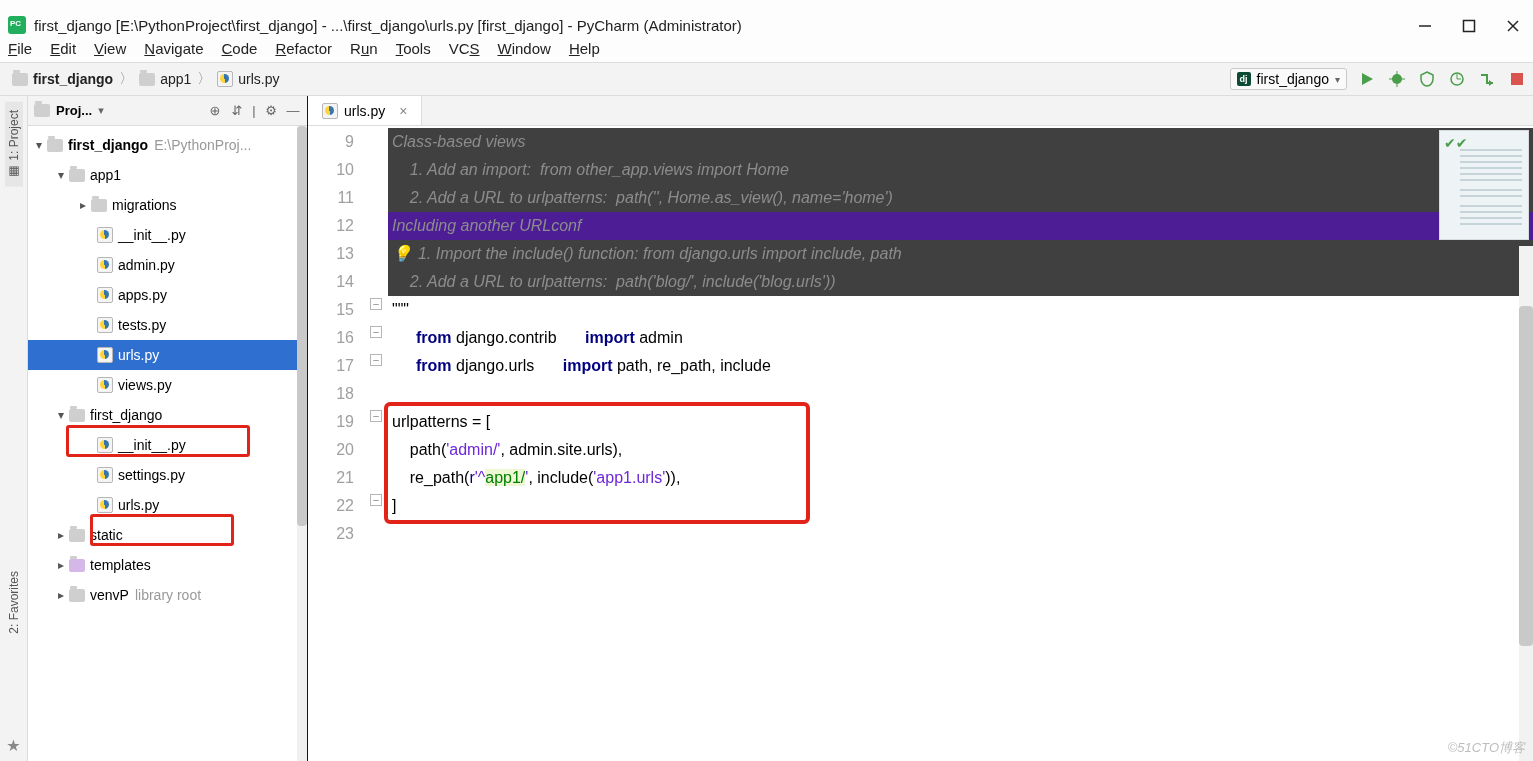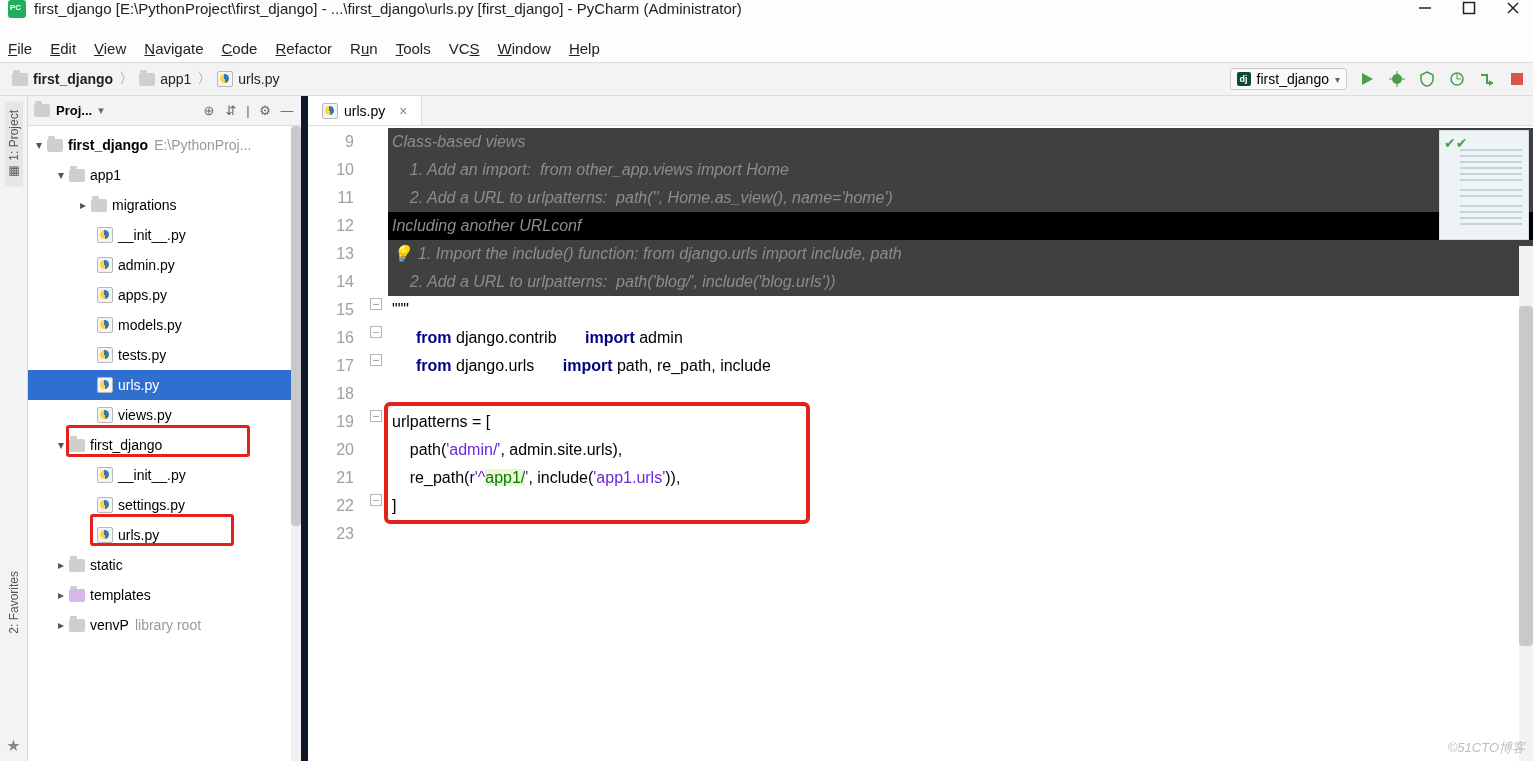--- a/index.html
+++ b/index.html
@@ -1,19 +1,19 @@
 <!DOCTYPE html>
 <html><head>
 <meta charset="utf-8">
 <style>
   * { margin: 0; padding: 0; box-sizing: border-box; font-family: "Segoe UI", Arial, sans-serif; }
   body { background: #f5f5f5; overflow: hidden; width: 1533px; height: 761px; position: relative; }
 
   
-  .titlebar { height: 34px; display: flex; align-items: flex-start; padding: 0 8px; background: #fdfdfd; }
+  .titlebar { height: 34px; display: flex; align-items: flex-end; padding: 0 8px; background: #fdfdfd; }
   .titlebar .app-icon { width: 18px; height: 18px; background: #21af5e; border-radius: 3px; margin-right: 8px; position: relative; }
   .titlebar .app-icon::after { content: "PC"; position: absolute; font-size: 8px; font-weight: bold; color: #fff; top: 3px; left: 2px; }
   .titlebar .title { font-size: 15px; color: #222; flex: 1; }
   .win-btns { display: flex; gap: 28px; margin-right: 4px; }
   .win-btn { width: 16px; height: 16px; display: flex; align-items: center; justify-content: center; color: #222; }
   .win-btn svg { display: block; }
 
   
   .menubar { height: 28px; display: flex; align-items: center; padding: 0 8px; gap: 18px; background: #fdfdfd; font-size: 15px; color: #222; }
   .menubar .m { cursor: default; }
@@ -41,21 +41,21 @@
   
   .main { display: flex; height: calc(761px - 34px - 28px - 34px); }
 
   
   .left-rail { width: 28px; background: #f3f3f3; border-right: 1px solid #dcdcdc; display: flex; flex-direction: column; align-items: center; padding-top: 6px; gap: 16px; }
   .rail-tab  { writing-mode: vertical-rl; transform: rotate(180deg); font-size: 12px; color: #555; padding: 8px 2px; display: flex; align-items: center; gap: 4px; }
   .rail-tab.active { background: #e6e6e6; }
   .rail-star { margin-top: auto; margin-bottom: 6px; color: #888; font-size: 16px; }
 
   
-  .project-panel { width: 280px; background: #fff; border-right: 7px solid #0f172a; display: flex; flex-direction: column; position: relative; }
+  .project-panel { width: 280px; background: #fff; border-right: 1px solid #0f172a; display: flex; flex-direction: column; position: relative; }
   .project-header { height: 30px; display: flex; align-items: center; padding: 0 6px; gap: 6px; background: #f3f3f3; border-bottom: 1px solid #dcdcdc; font-size: 13px; }
   .project-header .lbl { font-weight: 700; }
   .project-header .sm { color: #666; font-size: 11px; }
   .project-header .spacer { flex: 1; }
   .ph-ic { width: 16px; height: 16px; display: flex; align-items: center; justify-content: center; color: #666; }
   .tree { flex: 1; overflow: hidden; font-size: 14px; padding: 4px 0; position: relative; }
   .tree-scroll { position: absolute; right: 0; top: 0; width: 10px; height: 100%; background: #f0f0f0; }
   .tree-scroll-thumb { position: absolute; right: 0; width: 10px; background: #c9c9c9; border-radius: 4px; }
   .node { display: flex; align-items: center; height: 30px; white-space: nowrap; }
   .node.sel { background: #2f6fd0; color: #fff; }
@@ -72,21 +72,21 @@
   .tab  { display: flex; align-items: center; gap: 6px; padding: 0 14px; background: #fff; border-right: 1px solid #dcdcdc; font-size: 14px; position: relative; }
   .tab .close { color: #888; font-size: 14px; margin-left: 8px; }
   .editor { flex: 1; display: flex; font-family: "Courier New", monospace; font-size: 16px; position: relative; }
   .gutter { width: 60px; text-align: right; color: #a0a0a0; padding: 2px 14px 0 0; background: #fff; user-select: none; }
   .gutter div { height: 28px; line-height: 28px; }
   .fold-col { width: 20px; position: relative; }
   .fold { position: absolute; left: 2px; width: 12px; height: 12px; border: 1px solid #b5b5b5; background: #fff; font-size: 10px; line-height: 10px; text-align: center; color: #888; }
   .code  { flex: 1; padding-top: 2px; position: relative; }
   .code .ln { height: 28px; line-height: 28px; white-space: pre; padding-left: 4px; }
   .ln.comment { background: #404040; color: #8c8c8c; font-style: italic; }
-  .ln.hl-line { background: #000000; }
+  .ln.hl-line { background: #4c1d95; }
   .kw { color: #000080; font-weight: bold; margin-left: 24px; }
   .str { color: #6d28d9; }
   .str-hl { color: #008000; background: #eef7d4; }
   .r-pfx { color: #000080; }
   .bulb { color: #f0b429; margin-right: 6px; }
   .red-box { border: 4px solid #e2231a; border-radius: 6px; position: absolute; pointer-events: none; }
   .minimap { position: absolute; right: 4px; top: 4px; width: 90px; height: 110px; background: #eef3f5; border: 1px solid #d5dde0; }
   .minimap .chk { position: absolute; top: 4px; left: 4px; color: #4a9d4a; font-size: 14px; }
   .minimap .mline { position: absolute; left: 20px; right: 6px; height: 2px; background: #c6d4d9; }
   .editor-scroll { position: absolute; right: 0; top: 120px; bottom: 0; width: 14px; background: #f2f2f2; }
@@ -260,27 +260,20 @@
             <span class="pyfile-ic"></span>
           </span>
           <span class="name">admin.py</span>
         </div>
       <div class="node">
           <span class="pad" style="width:68px"></span>
           <span class="ic">
             <span class="pyfile-ic"></span>
           </span>
           <span class="name">apps.py</span>
-        </div>
-      <div class="node">
-          <span class="pad" style="width:68px"></span>
-          <span class="ic">
-            <span class="pyfile-ic"></span>
-          </span>
-          <span class="name">models.py</span>
         </div>
       <div class="node">
           <span class="pad" style="width:68px"></span>
           <span class="ic">
             <span class="pyfile-ic"></span>
           </span>
           <span class="name">tests.py</span>
         </div>
       <div class="node sel">
           <span class="pad" style="width:68px"></span>

